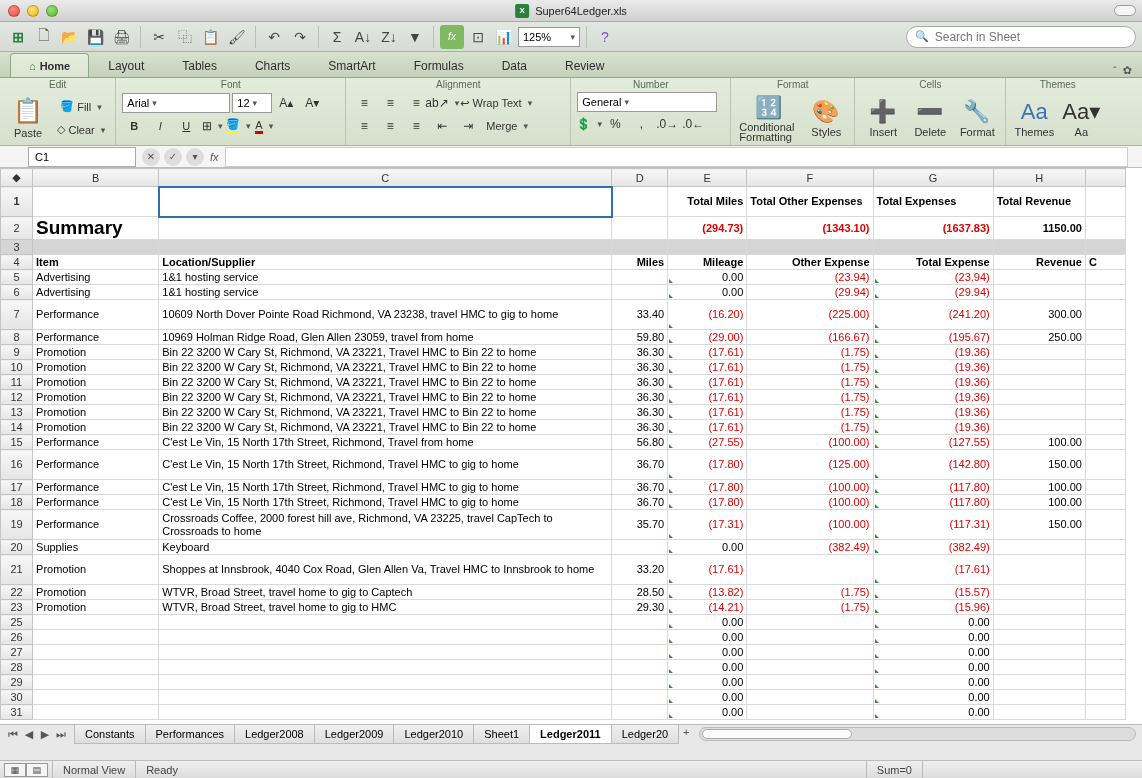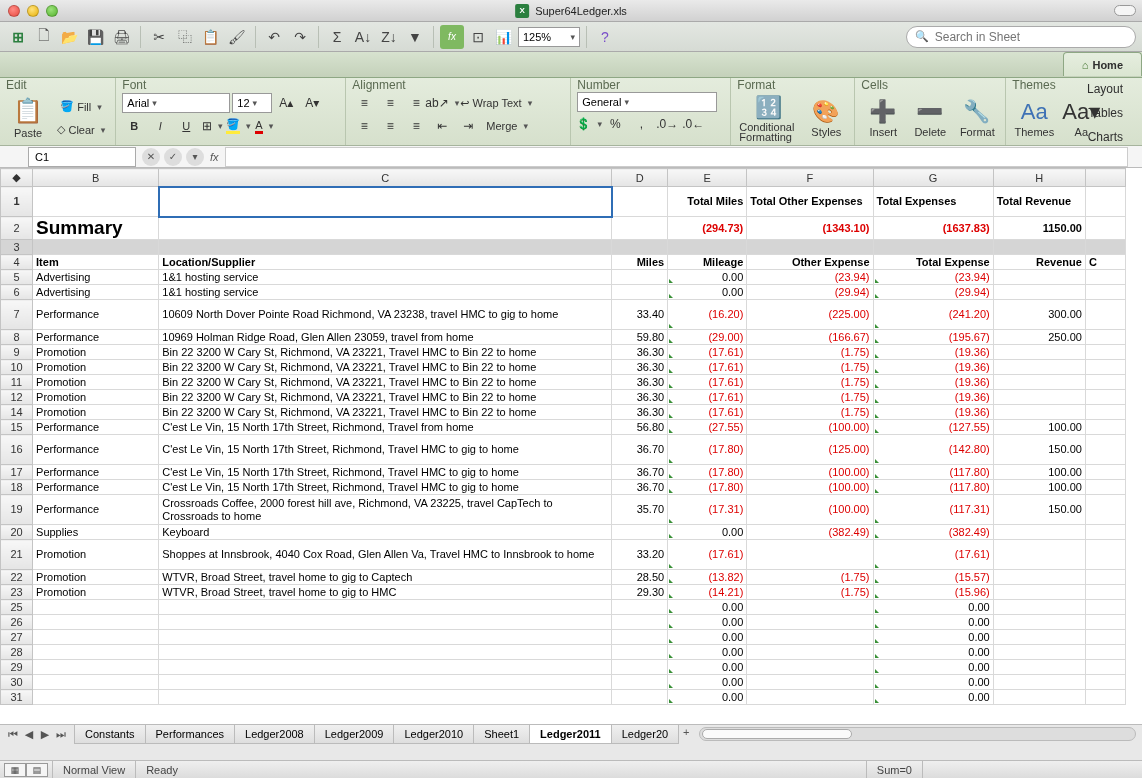--- a/index.html
+++ b/index.html
@@ -18,30 +18,30 @@
 
 
 .qat { height: 30px; background: linear-gradient(#e3e7e2, #d6dbd4); border-bottom: 1px solid #aaa; display: flex; align-items: center; padding: 0 6px; gap: 2px; }
 .qat .sep { width: 1px; height: 22px; background: #b8bfb5; margin: 0 4px; }
 .qat-btn { width: 24px; height: 24px; display: flex; align-items: center; justify-content: center; border-radius: 3px; cursor: pointer; font-size: 14px; color: #444; }
 .qat-zoom { width: 62px; height: 20px; border: 1px solid #999; background: #fff; font-size: 11px; padding: 0 4px; display: flex; align-items: center; justify-content: space-between; }
 .qat .search { margin-left: auto; display: flex; align-items: center; background: #fff; border: 1px solid #aaa; border-radius: 11px; height: 22px; width: 230px; padding: 0 8px; gap: 6px; }
 .qat .search input { border: 0; outline: 0; flex: 1; font-size: 12px; background: transparent; }
 
 
-.ribbon-tabs { height: 26px; background: linear-gradient(#d7e2cf, #c4d1ba); display: flex; align-items: flex-end; padding-left: 10px; gap: 0; border-bottom: 1px solid #8ea784; flex-direction: column; }
+.ribbon-tabs { height: 26px; background: linear-gradient(#d7e2cf, #c4d1ba); display: flex; align-items: flex-end; padding-left: 10px; gap: 0; border-bottom: 1px solid #8ea784; }
 .ribbon-tab { padding: 5px 18px 4px; font-size: 12px; color: #2f2f2f; border: 1px solid transparent; border-bottom: 0; cursor: pointer; }
 .ribbon-tab.active { background: linear-gradient(#e6eedf, #dae5d1); border-color: #8ea784; border-radius: 4px 4px 0 0; font-weight: bold; }
 .ribbon-tab .home-icon { color: #4a7a38; margin-right: 4px; }
 .ribbon-right { margin-left: auto; padding-right: 10px; display: flex; gap: 6px; align-items: center; color: #555; }
 
 
 .ribbon { height: 68px; background: linear-gradient(#e4ecdd,#d6e0cc); border-bottom: 1px solid #a6b49d; display: flex; }
 .ribbon-group { border-right: 1px solid #b9c6af; padding: 2px 6px 0; display: flex; flex-direction: column; position: relative; }
-.ribbon-group-label { font-size: 12px; color: #5a6a51; text-align: left; height: 12px; line-height: 10px;}
+.ribbon-group-label { font-size: 10px; color: #5a6a51; text-align: center; height: 12px; line-height: 10px;}
 .ribbon-group-content { display: flex; flex: 1; align-items: center; gap: 3px; }
 .rbtn { height: 22px; min-width: 24px; display: inline-flex; align-items: center; justify-content: center; padding: 0 4px; border-radius: 3px; cursor: pointer; font-size: 12px; color: #333; gap: 3px; }
 .rbtn.small { width: 22px; padding: 0; }
 .vstack { display: flex; flex-direction: column; gap: 1px; }
 .hstack { display: flex; gap: 2px; align-items: center; }
 .font-name { width: 108px; height: 20px; border: 1px solid #999; background: #fff; padding: 0 4px; display: flex; align-items: center; font-size: 11px; }
 .font-size { width: 40px; height: 20px; border: 1px solid #999; background: #fff; padding: 0 4px; display: flex; align-items: center; font-size: 11px; }
 .dropdown-arrow::after { content: "▾"; font-size: 9px; margin-left: 3px; color: #555; }
 .num-format { width: 140px; height: 20px; border: 1px solid #999; background: #fff; padding: 0 4px; display: flex; align-items: center; font-size: 11px; }
 .big-btn { width: 44px; display: flex; flex-direction: column; align-items: center; justify-content: center; gap: 1px; font-size: 10px; color: #333; cursor: pointer; padding: 2px; border-radius: 3px; }
@@ -470,20 +470,31 @@
             <td>Promotion</td>
             <td>Bin 22 3200 W Cary St, Richmond, VA 23221, Travel HMC to Bin 22 to home</td>
             <td class="num">36.30</td>
             <td class="num neg">(17.61)<span class="tri"></span></td>
             <td class="num neg">(1.75)</td>
             <td class="num neg">(19.36)<span class="tri"></span></td>
             <td class="num"></td>
             <td></td>
           </tr>
           <tr>
+            <td class="rowhead">13</td>
+            <td>Promotion</td>
+            <td>Bin 22 3200 W Cary St, Richmond, VA 23221, Travel HMC to Bin 22 to home</td>
+            <td class="num">36.30</td>
+            <td class="num neg">(17.61)<span class="tri"></span></td>
+            <td class="num neg">(1.75)</td>
+            <td class="num neg">(19.36)<span class="tri"></span></td>
+            <td class="num"></td>
+            <td></td>
+          </tr>
+          <tr>
             <td class="rowhead">14</td>
             <td>Promotion</td>
             <td>Bin 22 3200 W Cary St, Richmond, VA 23221, Travel HMC to Bin 22 to home</td>
             <td class="num">36.30</td>
             <td class="num neg">(17.61)<span class="tri"></span></td>
             <td class="num neg">(1.75)</td>
             <td class="num neg">(19.36)<span class="tri"></span></td>
             <td class="num"></td>
             <td></td>
           </tr>

